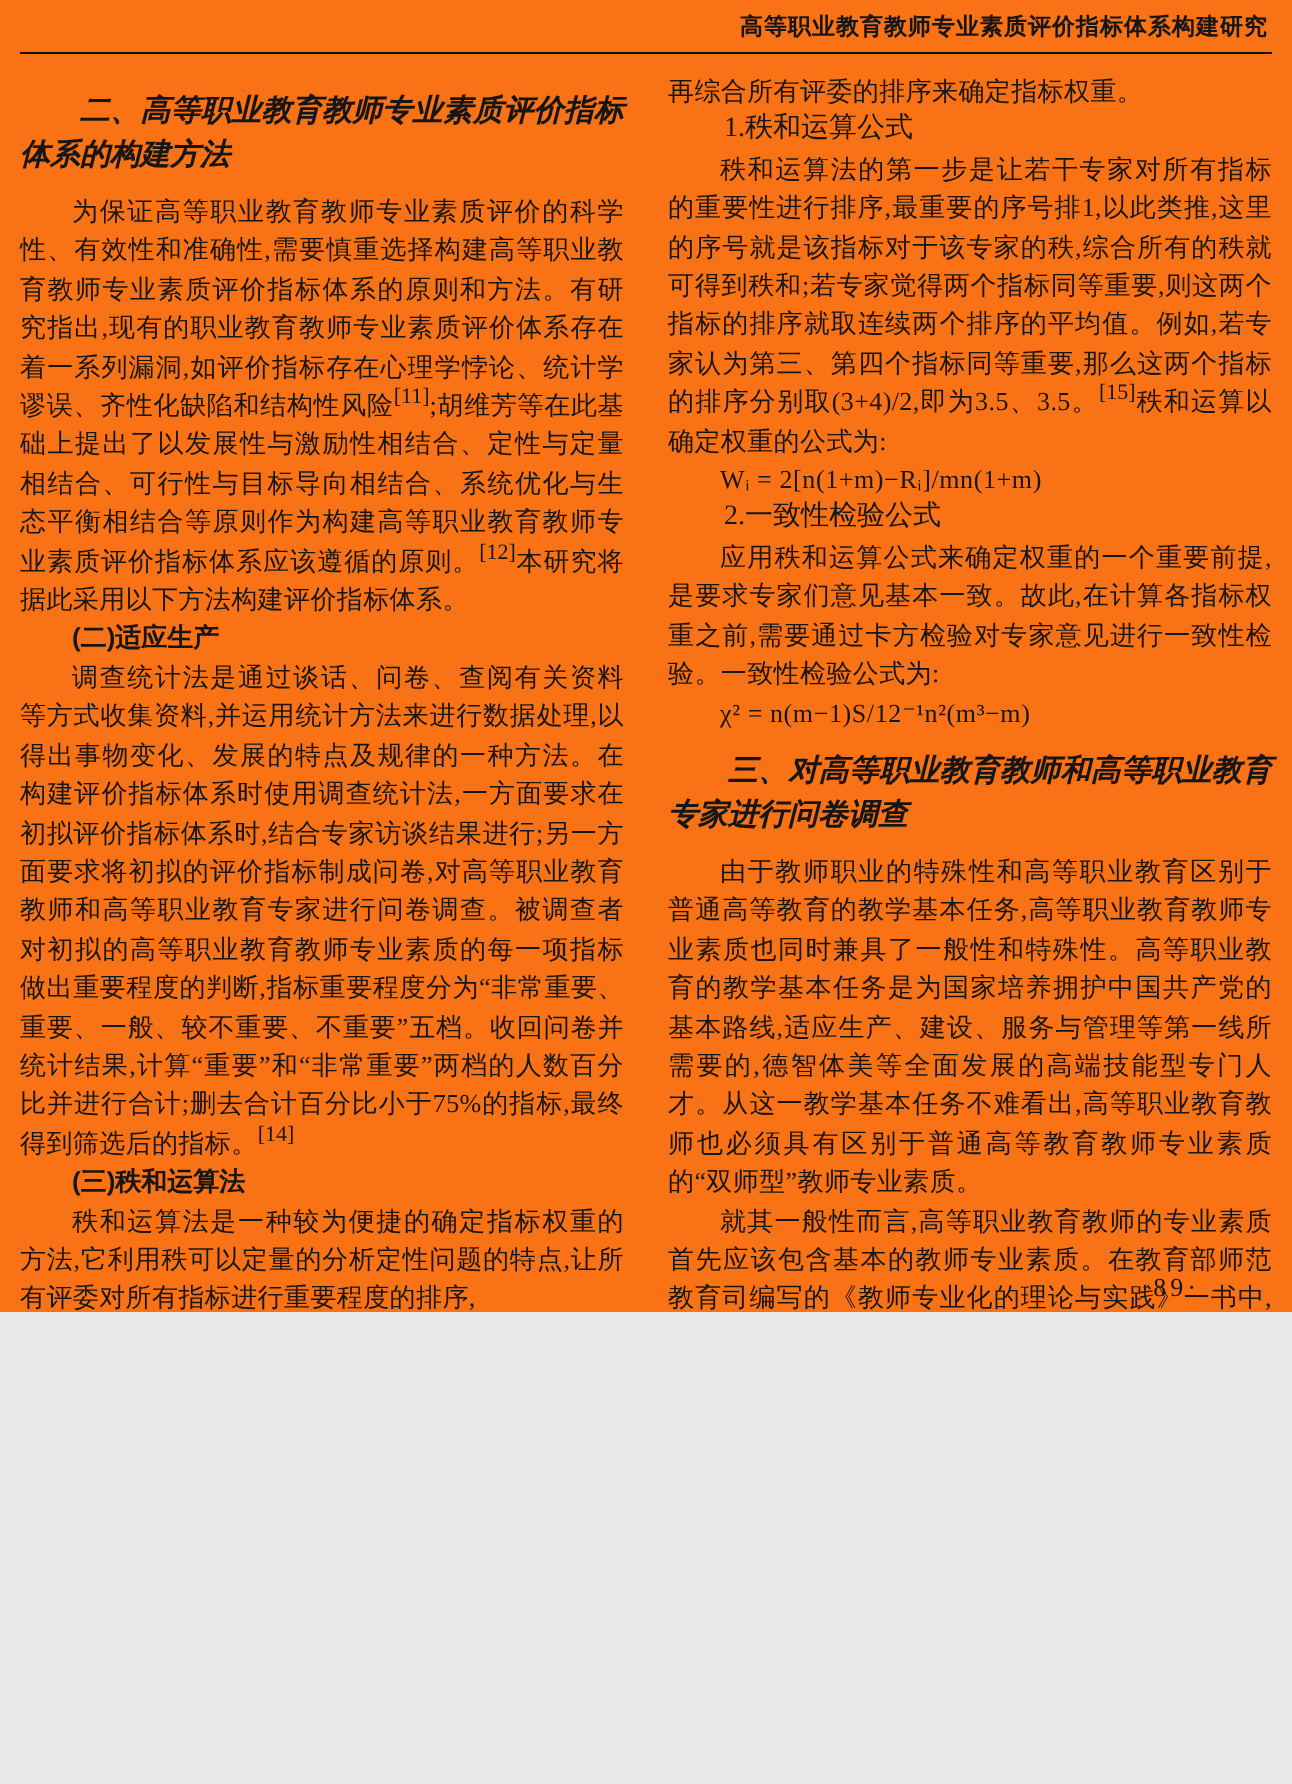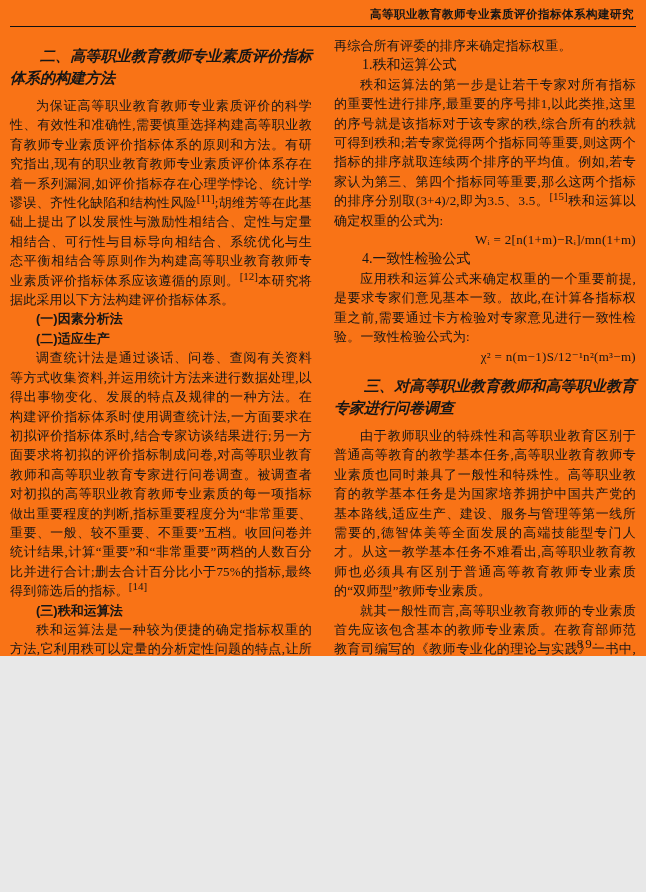--- a/index.html
+++ b/index.html
@@ -67,21 +67,21 @@
     margin: 0;
     font-size: 14px;
     line-height: 19.4px;
     text-indent: 2em;
   }
   .formula {
     margin: 0;
     font-size: 13px;
     line-height: 19.4px;
     text-indent: 2em;
-    text-align: right;
+    text-align: left;
     letter-spacing: 0.3px;
   }
   sup.cite {
     font-size: 11px;
     line-height: 0;
     vertical-align: super;
     letter-spacing: 0;
   }
   .page-number {
     position: absolute;
@@ -100,21 +100,20 @@
   <div class="header-rule"></div>
 
   <div class="columns">
 
     <div class="col">
 
       <h2 class="section-heading">二、高等职业教育教师专业素质评价指标体系的构建方法</h2>
 
       <p class="body"><span>为保证高等职业教育教师专业素质评价的科学性、有效性和准确性,需要慎重选择构建高等职业教育教师专业素质评价指标体系的原则和方法。有研究指出,现有的职业教育教师专业素质评价体系存在着一系列漏洞,如评价指标存在心理学悖论、统计学谬误、齐性化缺陷和结构性风险</span><sup class="cite">[11]</sup><span>;胡维芳等在此基础上提出了以发展性与激励性相结合、定性与定量相结合、可行性与目标导向相结合、系统优化与生态平衡相结合等原则作为构建高等职业教育教师专业素质评价指标体系应该遵循的原则。</span><sup class="cite">[12]</sup><span>本研究将据此采用以下方法构建评价指标体系。</span></p>
 
-      <h3 class="sub-heading">(一)因素分析法</h3>
 
 
       <h3 class="sub-heading">(二)适应生产</h3>
 
       <p class="body"><span>调查统计法是通过谈话、问卷、查阅有关资料等方式收集资料,并运用统计方法来进行数据处理,以得出事物变化、发展的特点及规律的一种方法。在构建评价指标体系时使用调查统计法,一方面要求在初拟评价指标体系时,结合专家访谈结果进行;另一方面要求将初拟的评价指标制成问卷,对高等职业教育教师和高等职业教育专家进行问卷调查。被调查者对初拟的高等职业教育教师专业素质的每一项指标做出重要程度的判断,指标重要程度分为“非常重要、重要、一般、较不重要、不重要”五档。收回问卷并统计结果,计算“重要”和“非常重要”两档的人数百分比并进行合计;删去合计百分比小于75%的指标,最终得到筛选后的指标。</span><sup class="cite">[14]</sup></p>
 
       <h3 class="sub-heading">(三)秩和运算法</h3>
 
       <p class="body">秩和运算法是一种较为便捷的确定指标权重的方法,它利用秩可以定量的分析定性问题的特点,让所有评委对所有指标进行重要程度的排序,</p>
     </div>
@@ -122,21 +121,21 @@
     <div class="col">
       <p class="body noindent">再综合所有评委的排序来确定指标权重。</p>
 
       <p class="num-heading">1.秩和运算公式</p>
 
       <p class="body"><span>秩和运算法的第一步是让若干专家对所有指标的重要性进行排序,最重要的序号排1,以此类推,这里的序号就是该指标对于该专家的秩,综合所有的秩就可得到秩和;若专家觉得两个指标同等重要,则这两个指标的排序就取连续两个排序的平均值。例如,若专家认为第三、第四个指标同等重要,那么这两个指标的排序分别取(3+4)/2,即为3.5、3.5。</span><sup class="cite">[15]</sup><span>秩和运算以确定权重的公式为:</span></p>
 
       <p class="formula">Wᵢ = 2[n(1+m)−Rᵢ]/mn(1+m)</p>
 
 
-      <p class="num-heading">4.一致性检验公式</p>
+      <p class="num-heading">2.一致性检验公式</p>
 
       <p class="body">应用秩和运算公式来确定权重的一个重要前提,是要求专家们意见基本一致。故此,在计算各指标权重之前,需要通过卡方检验对专家意见进行一致性检验。一致性检验公式为:</p>
 
       <p class="formula">χ² = n(m−1)S/12⁻¹n²(m³−m)</p>
 
 
       <h2 class="section-heading">三、对高等职业教育教师和高等职业教育专家进行问卷调查</h2>
 
       <p class="body">由于教师职业的特殊性和高等职业教育区别于普通高等教育的教学基本任务,高等职业教育教师专业素质也同时兼具了一般性和特殊性。高等职业教育的教学基本任务是为国家培养拥护中国共产党的基本路线,适应生产、建设、服务与管理等第一线所需要的,德智体美等全面发展的高端技能型专门人才。从这一教学基本任务不难看出,高等职业教育教师也必须具有区别于普通高等教育教师专业素质的“双师型”教师专业素质。</p>
 

